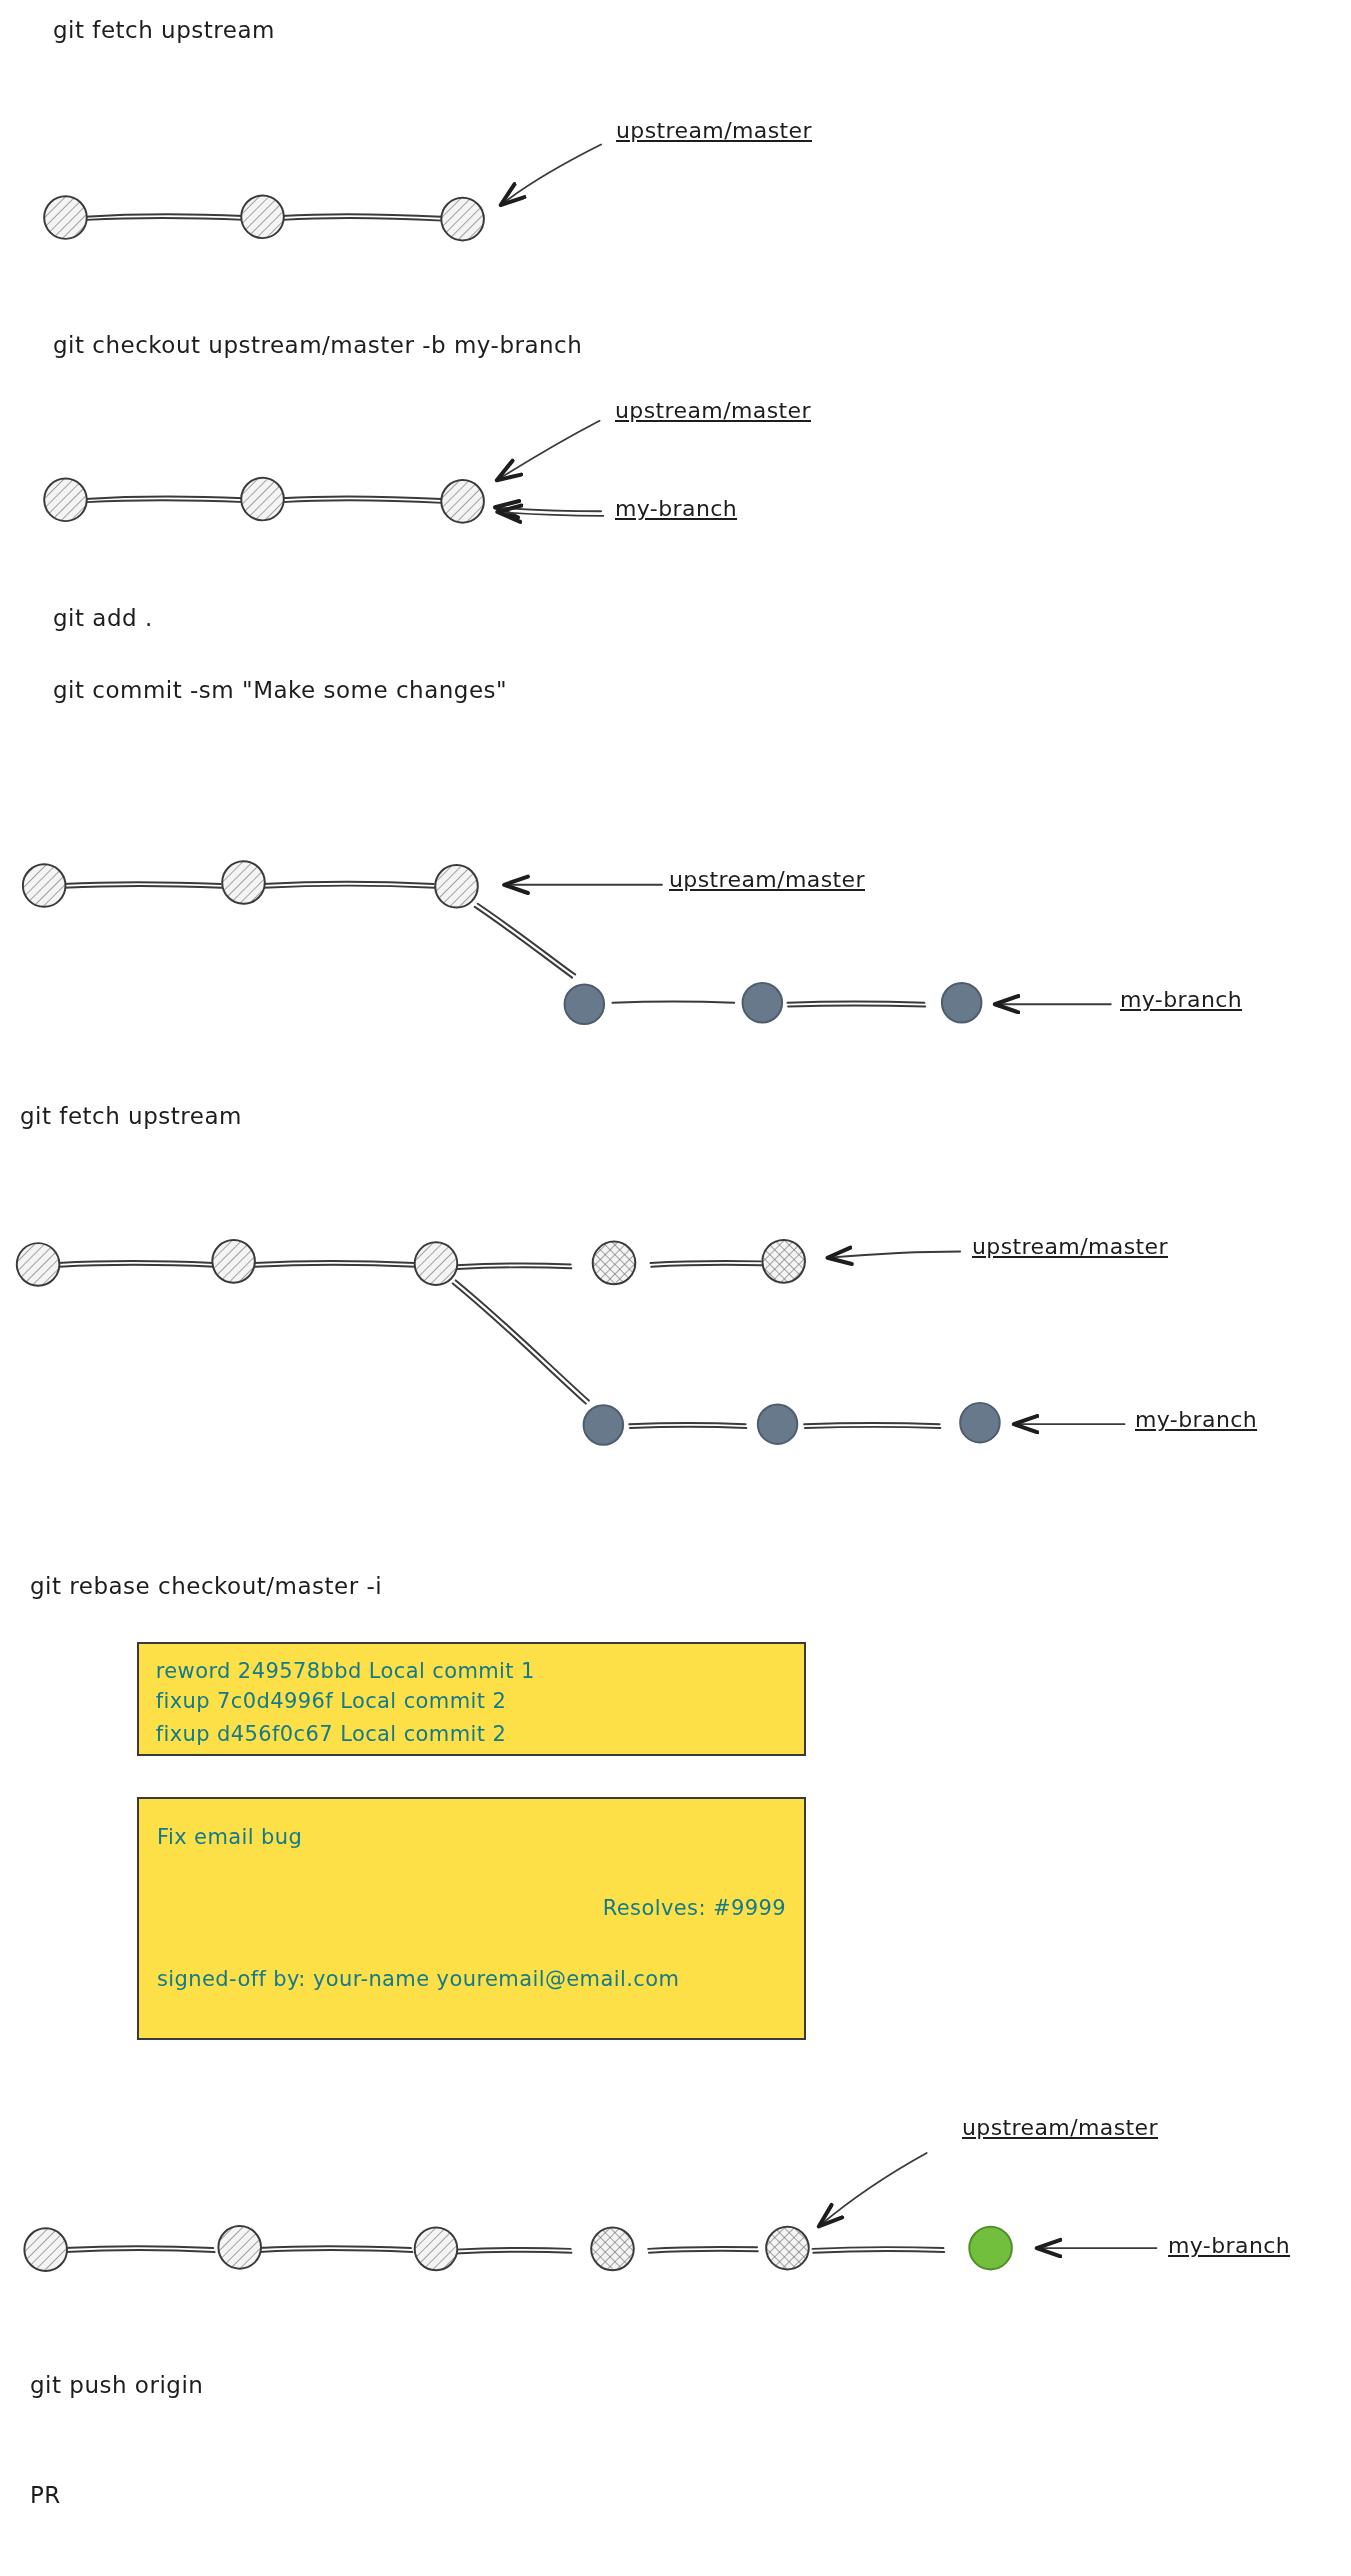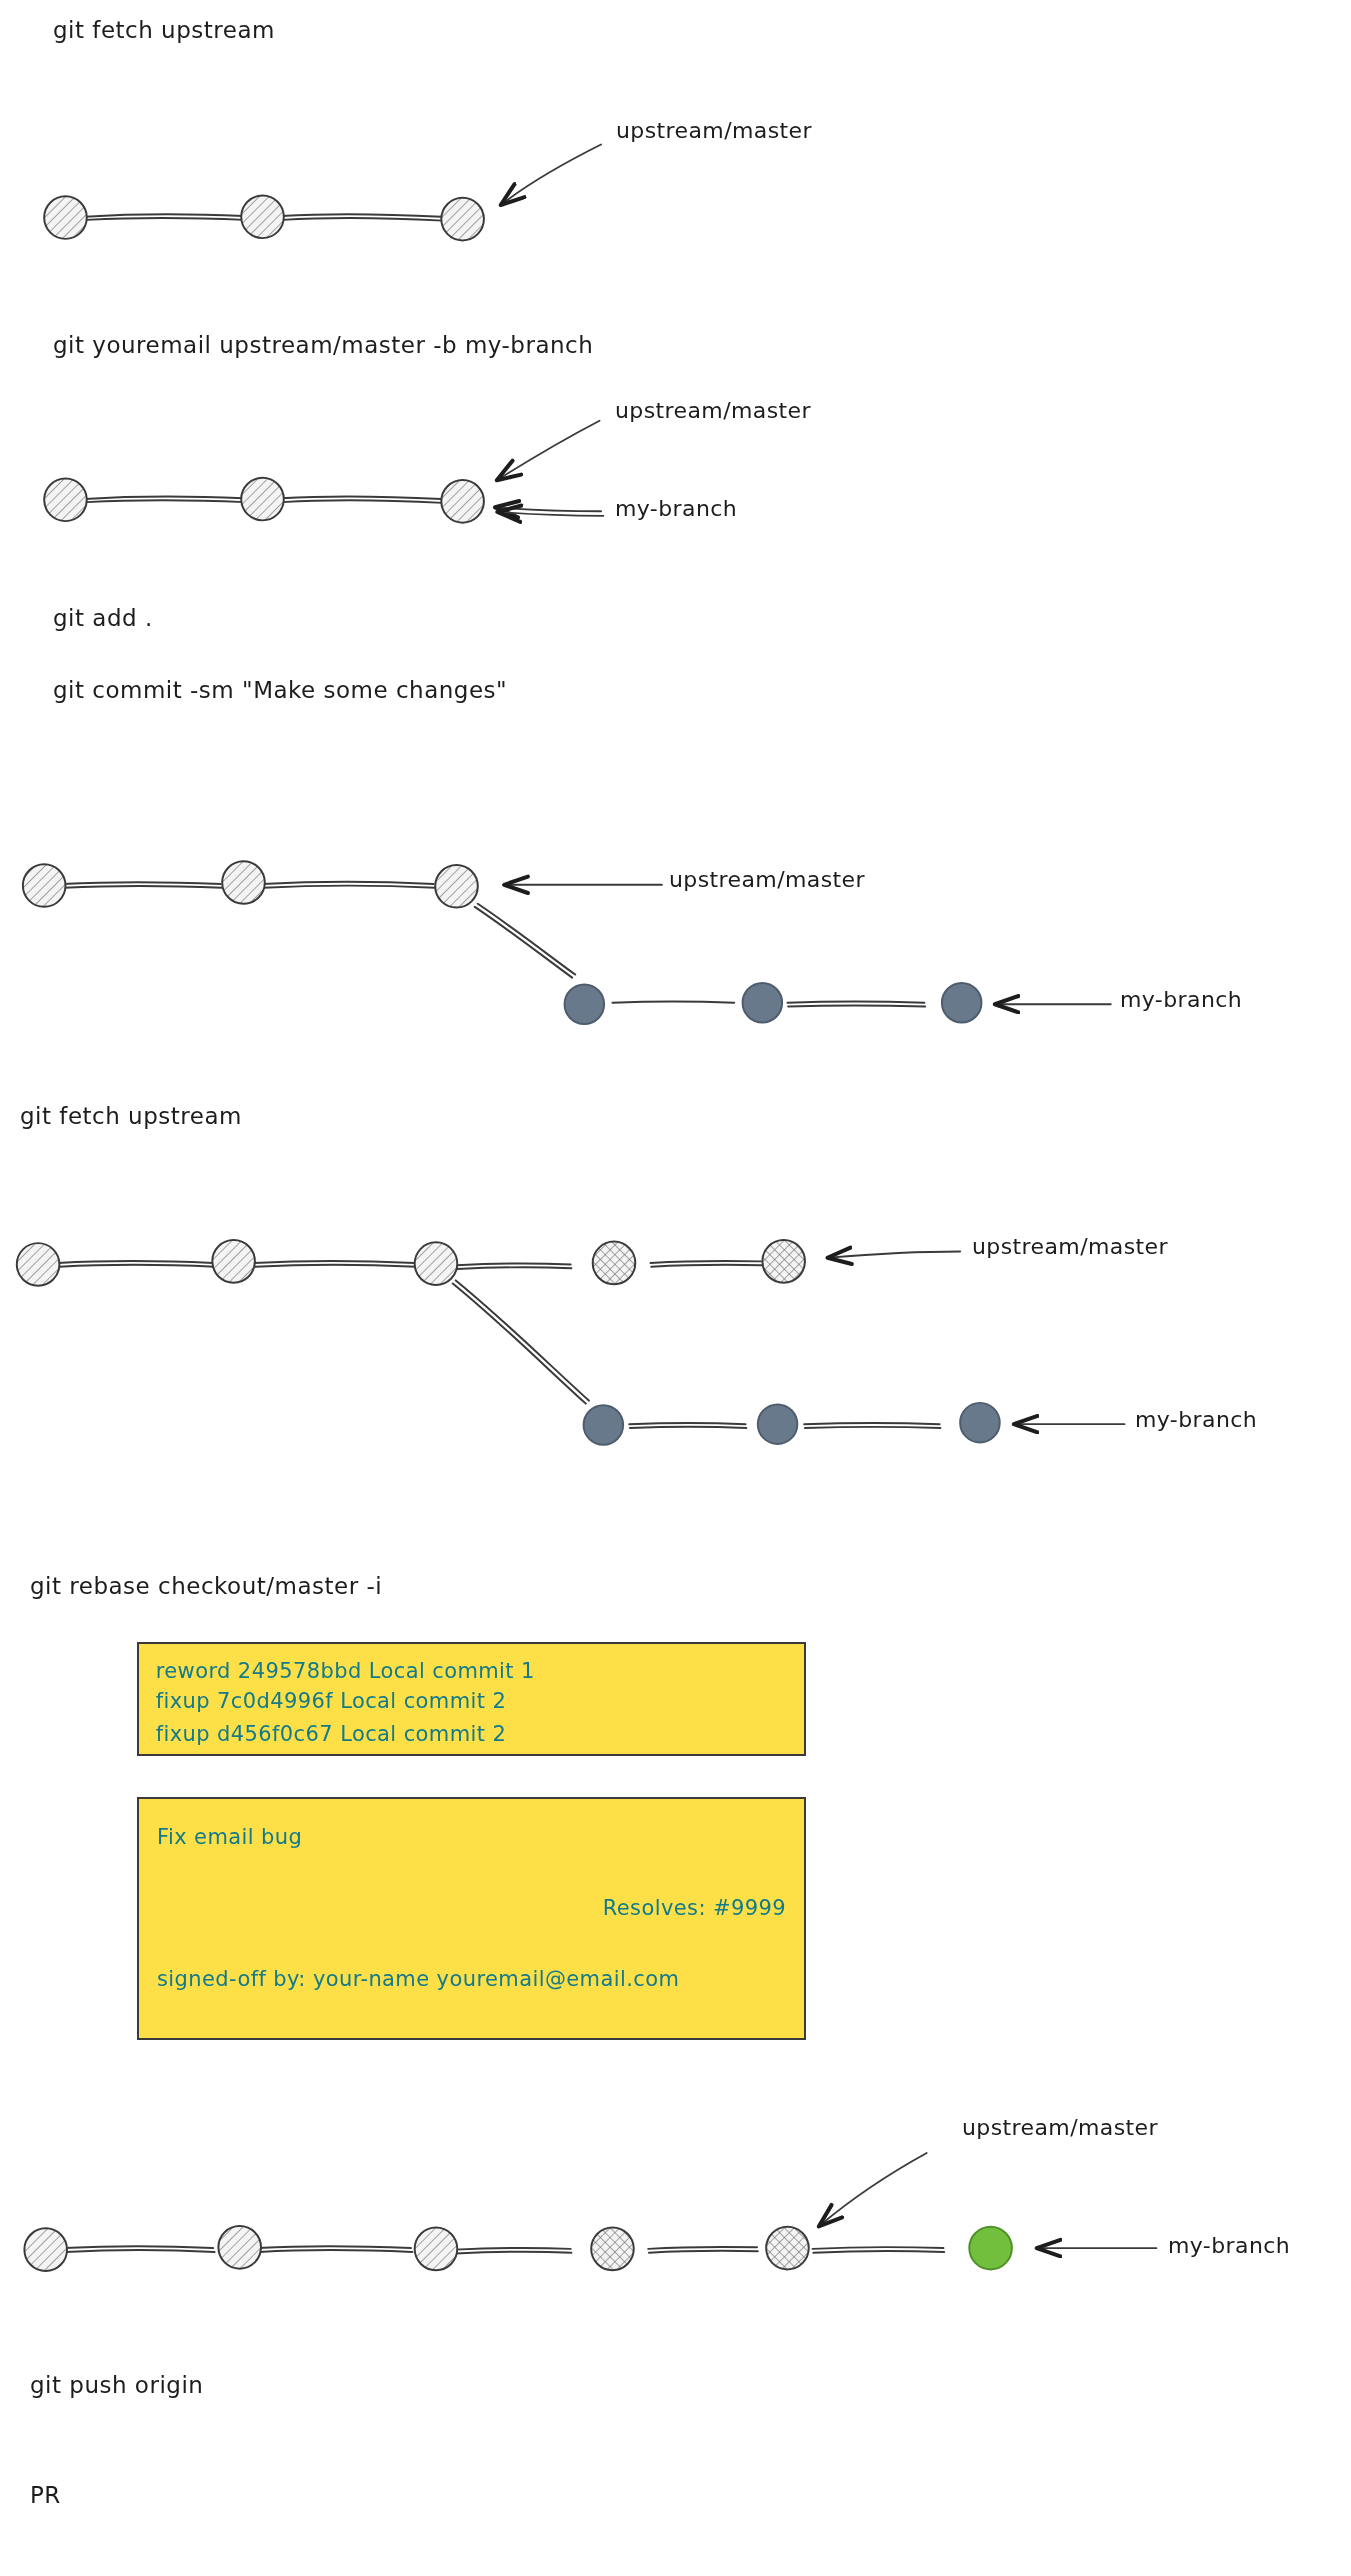--- a/index.html
+++ b/index.html
@@ -29,20 +29,21 @@
     color: #1d1d1d;
     white-space: nowrap;
   }
   .lbl {
     position: absolute;
     font-family: "DejaVu Sans", sans-serif;
     font-size: 22px;
     letter-spacing: 0.4px;
     color: #1d1d1d;
     white-space: nowrap;
+    text-decoration: underline;
   }
   .editor-box {
     position: absolute;
     border: 2.3px solid #3a3a3a;
     background: #fde047;
     box-sizing: border-box;
   }
   .editor-line {
     font-family: "DejaVu Sans", sans-serif;
     font-size: 21px;
@@ -166,21 +167,21 @@
       <circle cx="1035" cy="2955" r="28" fill="url(#crosshatch)"></circle>
       <circle cx="1302" cy="2955" r="28" fill="#71bf3d" stroke="#4f8f28"></circle>
       <path d="M1218,2830 C1160,2862 1110,2898 1078,2925" marker-end="url(#arw)" stroke-width="2.4"></path>
       <path d="M1520,2955 C1460,2955 1420,2955 1365,2955" marker-end="url(#arw)" stroke-width="2.4"></path>
     </g>
   </svg>
 
   <div class="cmd" style="left:53px; top:16.7px;">git fetch upstream</div>
   <div class="lbl" style="left:616px; top:118px;">upstream/master</div>
 
-  <div class="cmd" style="left:53px; top:332px;">git youremail upstream/master -b my-branch</div>
+  <div class="cmd" style="left:53px; top:332px;">git checkout upstream/master -b my-branch</div>
   <div class="lbl" style="left:615px; top:398px;">upstream/master</div>
   <div class="lbl" style="left:615px; top:496px;">my-branch</div>
 
   <div class="cmd" style="left:53px; top:605px;">git add .</div>
   <div class="cmd" style="left:53px; top:677px;">git commit -sm "Make some changes"</div>
   <div class="lbl" style="left:669px; top:867px;">upstream/master</div>
   <div class="lbl" style="left:1120px; top:987px;">my-branch</div>
 
   <div class="cmd" style="left:20px; top:1103px;">git fetch upstream</div>
   <div class="lbl" style="left:972px; top:1234px;">upstream/master</div>

